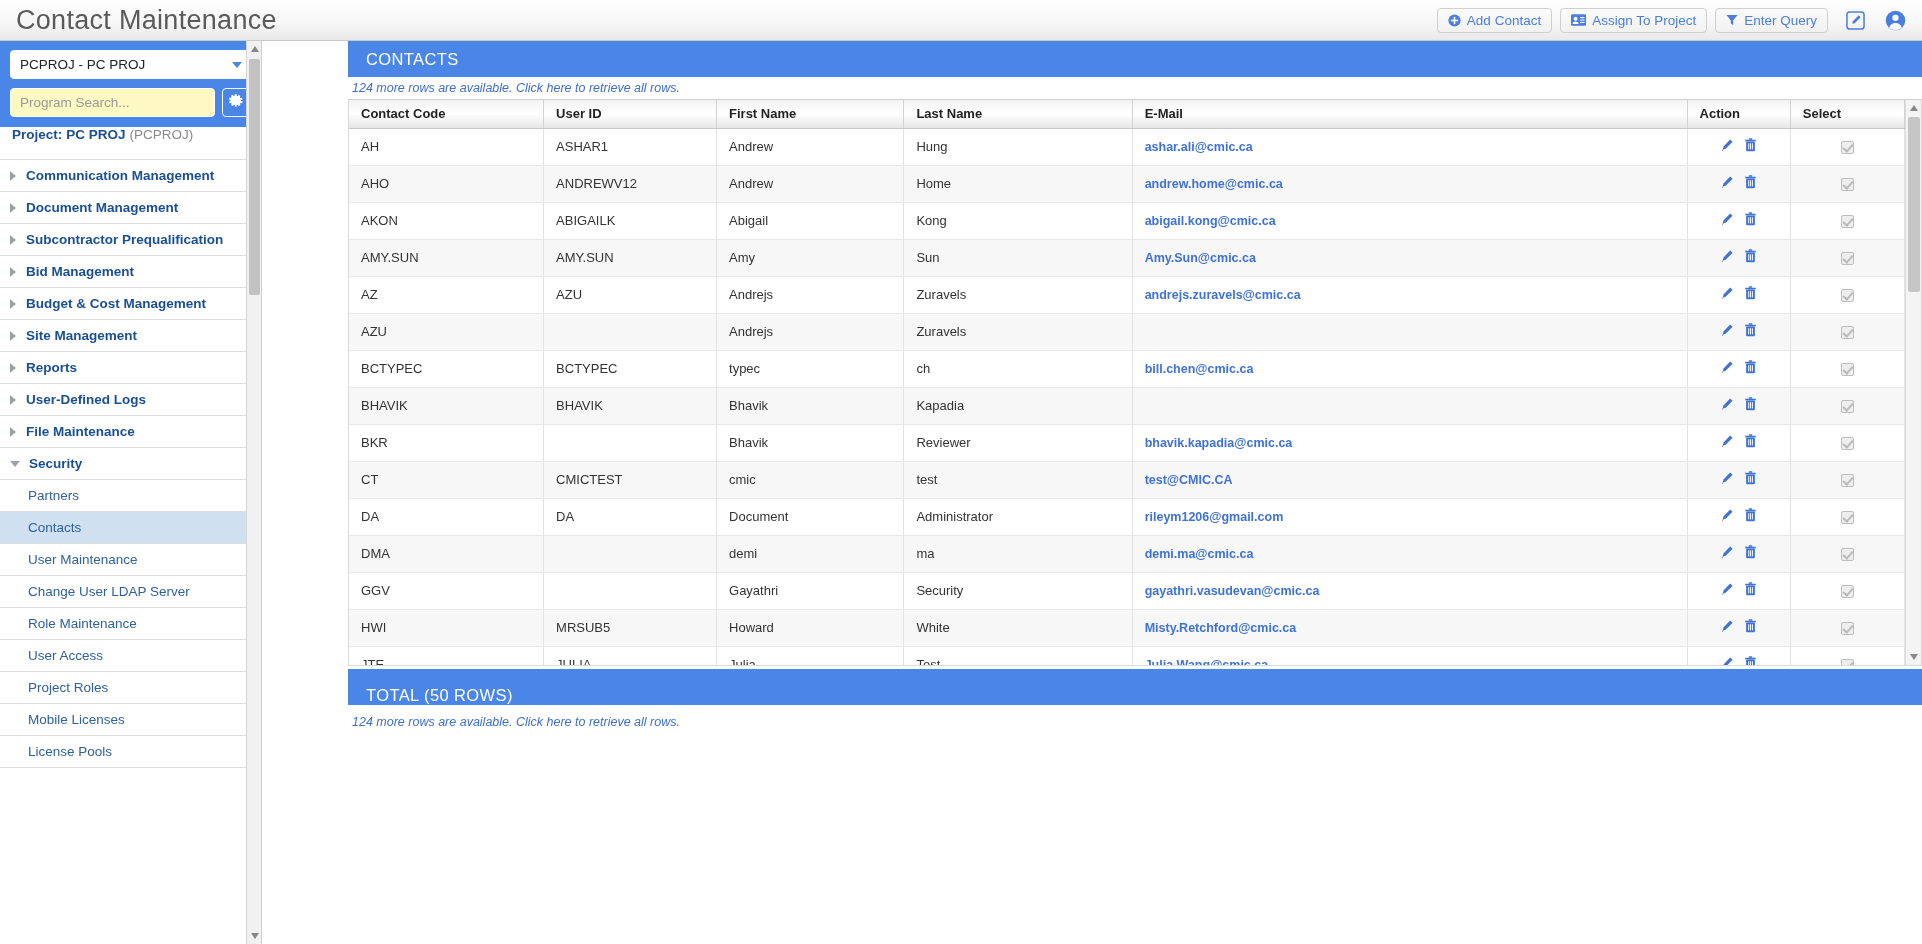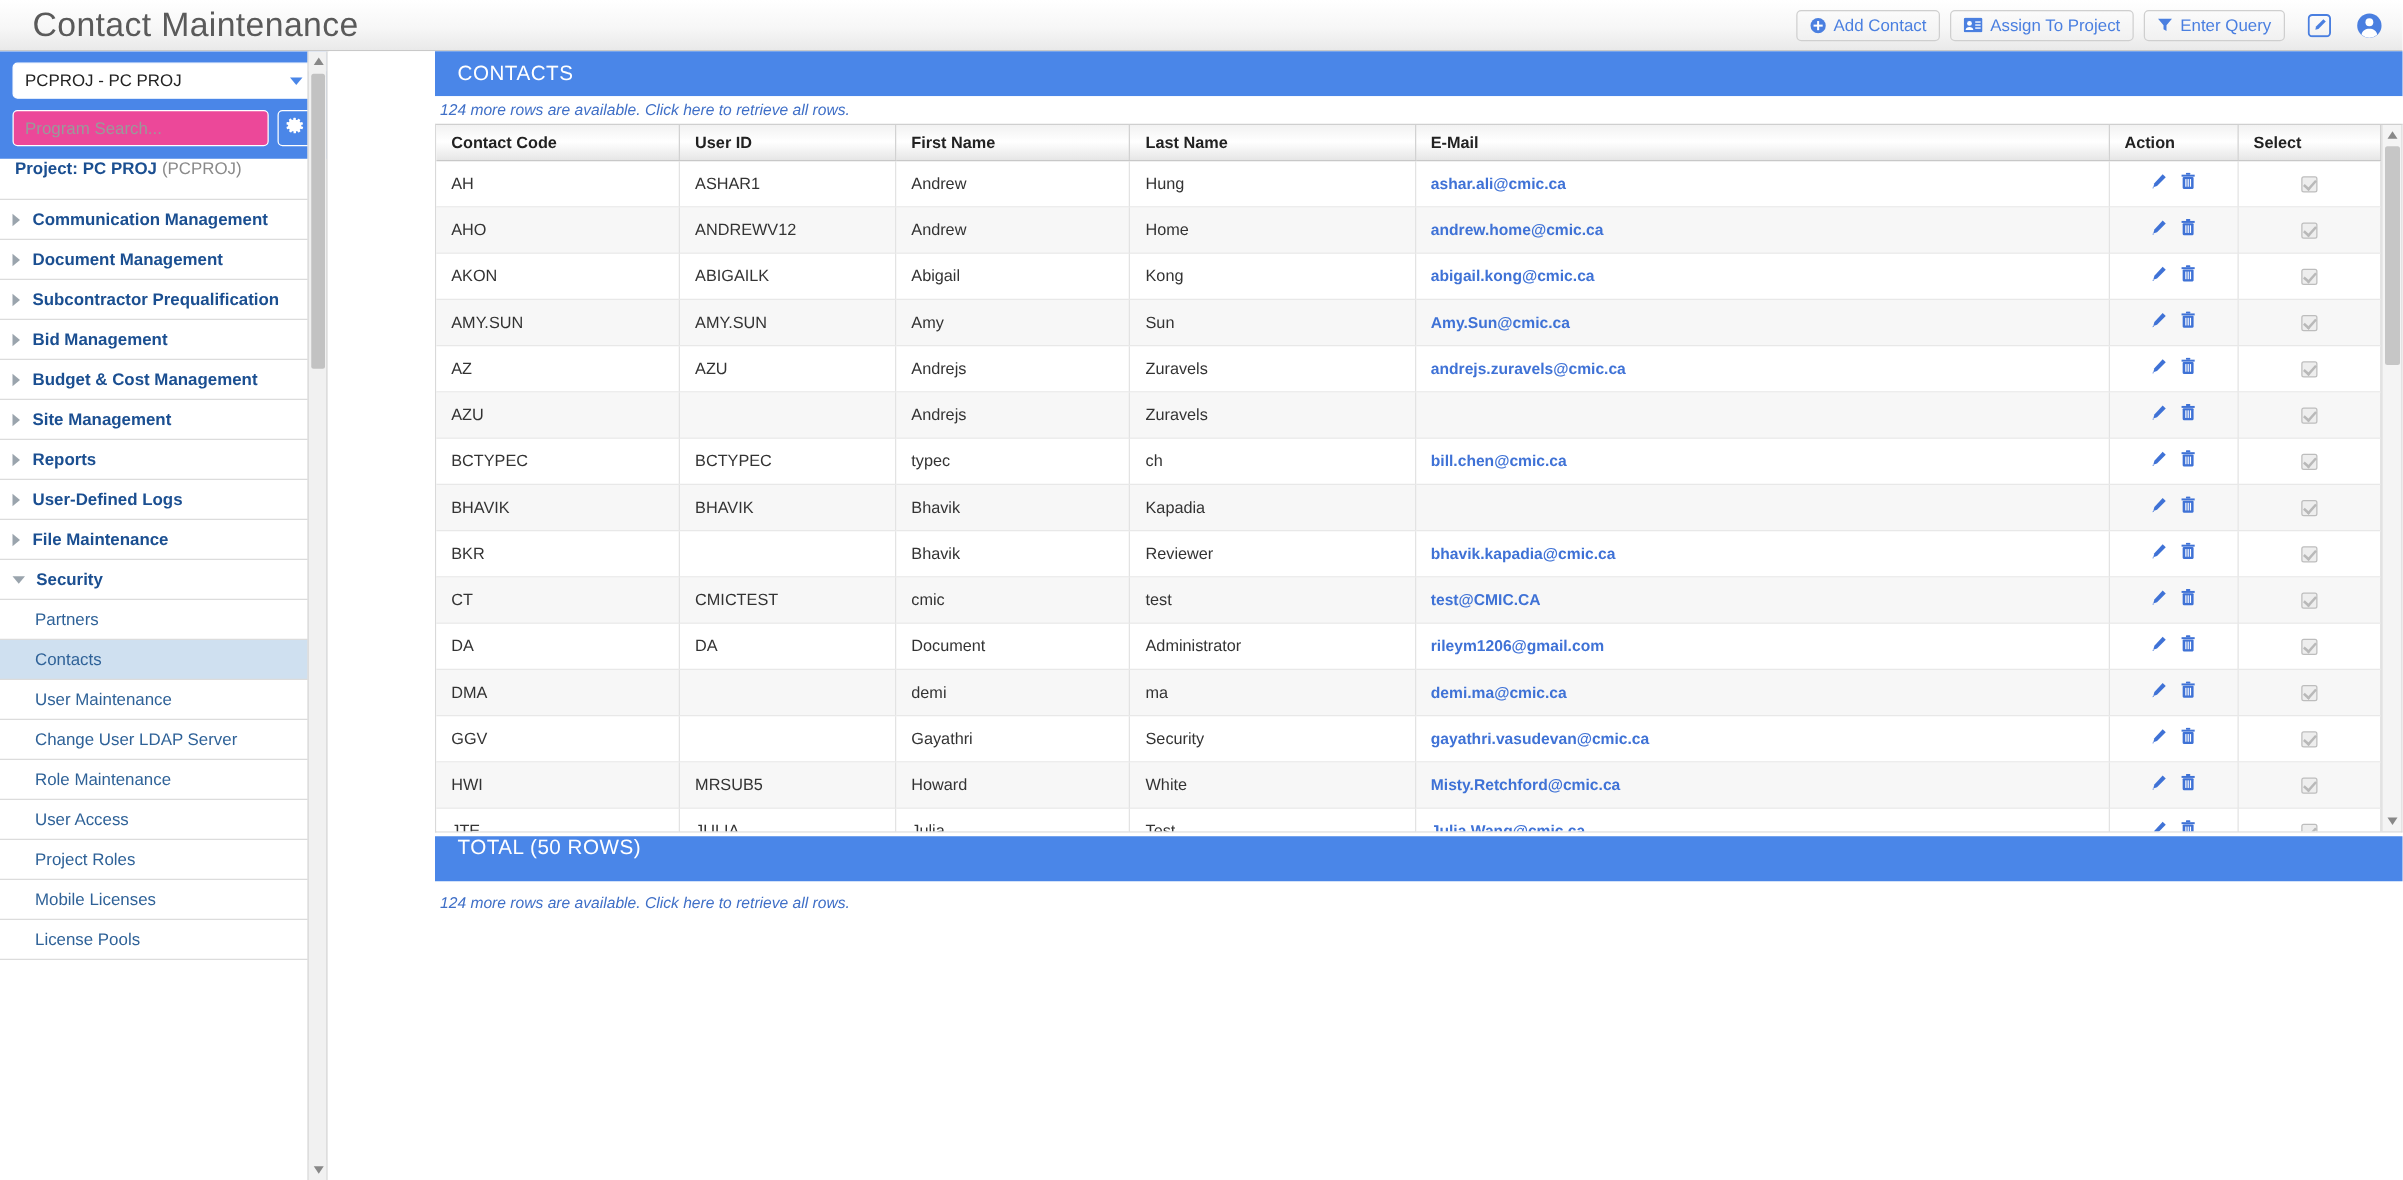--- a/index.html
+++ b/index.html
@@ -11,21 +11,21 @@
   }
 
   
   .topbar {
     position: absolute; left: 0; top: 0; width: 1922px; height: 41px;
     background: linear-gradient(to bottom, #ffffff 0%, #f7f7f7 55%, #e9e9e9 100%);
     border-bottom: 1px solid #c9c9c9;
     display: flex; align-items: center;
   }
   .app-title {
-    margin-left: 26px;
+    margin-left: 16px;
     font-size: 27px;
     font-weight: 400;
     color: #5a5a5a;
     letter-spacing: .3px;
     white-space: nowrap;
   }
   .topbar-actions {
     margin-left: auto; margin-right: 14px;
     display: flex; align-items: center; gap: 8px;
   }
@@ -69,21 +69,21 @@
     position: absolute; right: 8px; top: 50%; transform: translateY(-50%);
     width: 0; height: 0;
     border-left: 5.5px solid transparent;
     border-right: 5.5px solid transparent;
     border-top: 6px solid #4a86e8;
   }
   .sb-search-row { display: flex; gap: 7px; margin-top: 9px; }
   .sb-search-input {
     flex: 1; height: 29px;
     border: 1px solid #ffffff; border-radius: 4px;
-    background: #ec4899; padding: 0 9px;
+    background: #fef9c3; padding: 0 9px;
     font-size: 13.5px; color: #222;
     font-family: "Liberation Sans", sans-serif;
     outline: none;
   }
   .sb-search-input::placeholder { color: #9a9a9a; }
   .sb-gear {
     width: 29px; height: 29px;
     border: 1px solid #ffffff; border-radius: 4px;
     background: #4a86e8;
     display: flex; align-items: center; justify-content: center;
@@ -221,21 +221,21 @@
     display: flex; align-items: center; justify-content: center; cursor: pointer;
   }
   .grid-scroll .arrow-up { top: 0; } .grid-scroll .arrow-dn { bottom: 0; }
   .grid-scroll .thumb {
     position: absolute; left: 2px; top: 17px; width: 12px; height: 175px;
     background: #c6c6c6; border-radius: 2px; cursor: pointer;
   }
 
   .total-bar {
     height: 36px; background: #4a86e8; color: #fff;
-    display: flex; align-items: flex-start; padding-left: 18px;
+    display: flex; align-items: flex-end; padding-left: 18px;
     font-size: 16.5px; letter-spacing: .4px; margin-top: 3px;
   }
   .notice-bottom {
     height: 22px; display: flex; align-items: center;
     padding-left: 4px; font-size: 12.5px; font-style: italic;
     color: #3f6fc7; cursor: pointer; margin-top: 6px;
   }
 </style>
 </head>
 <body>

